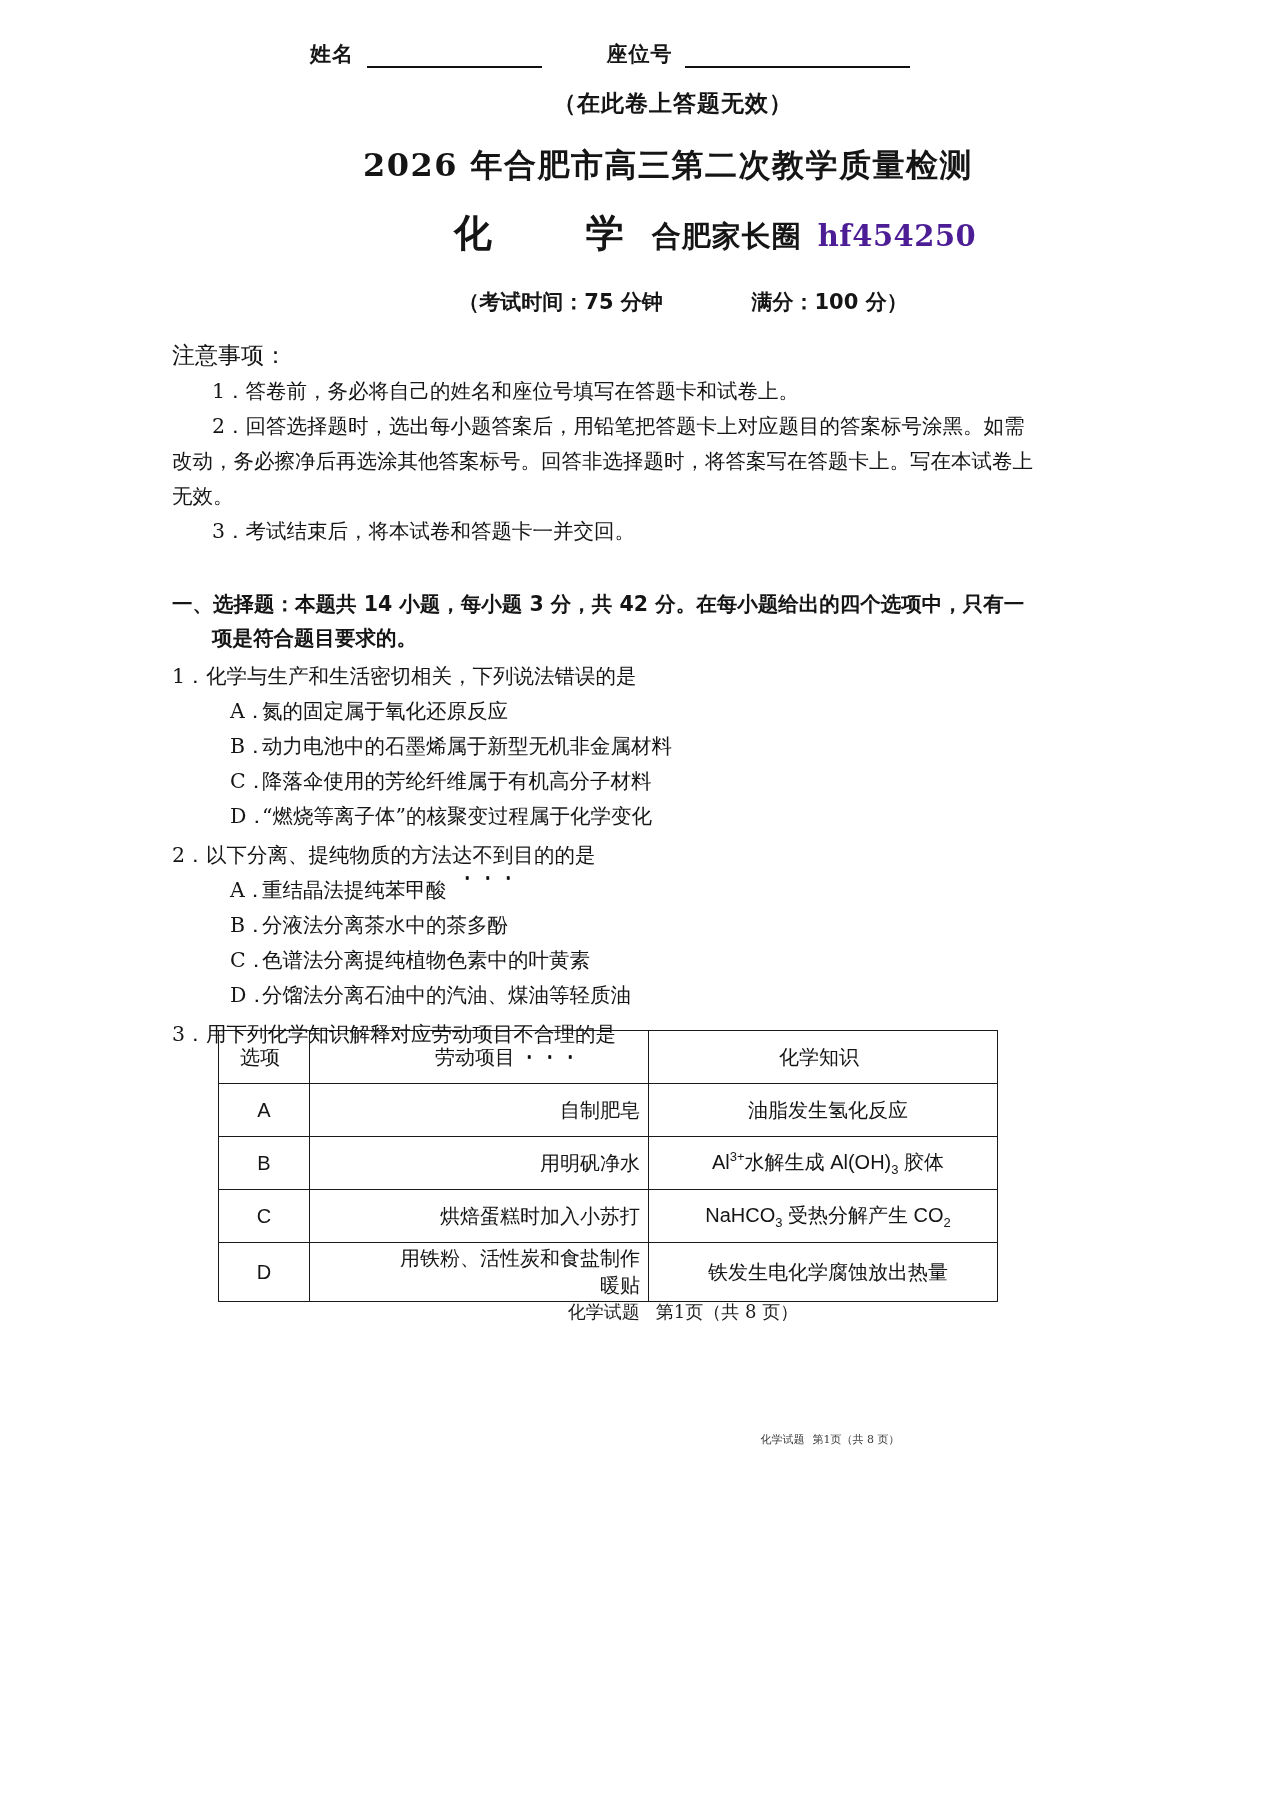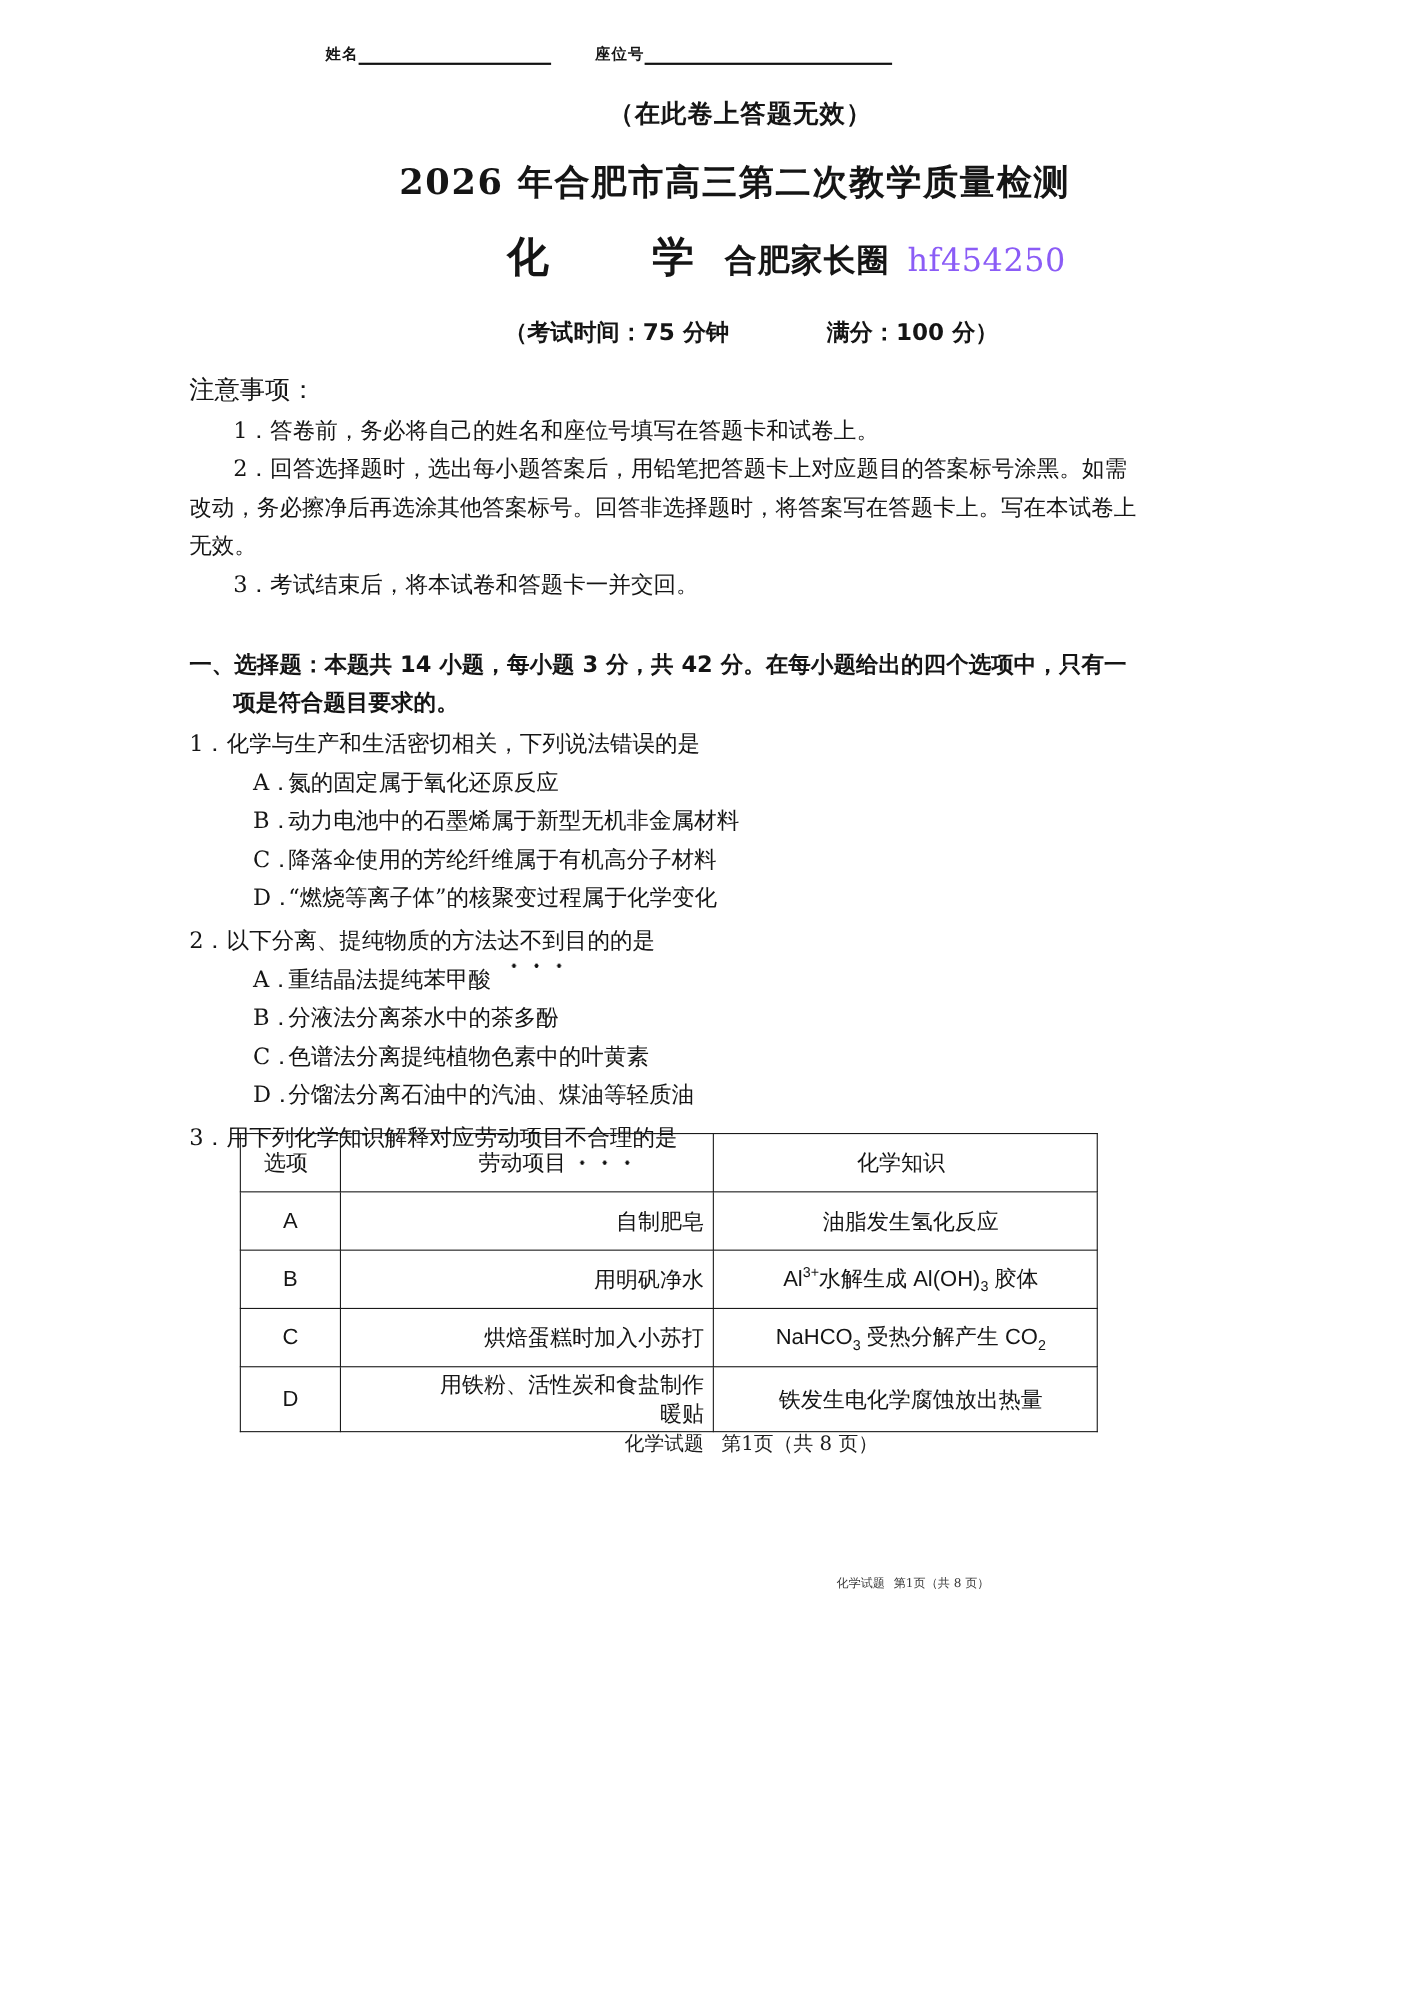--- a/index.html
+++ b/index.html
@@ -19,29 +19,30 @@
   .page {
     position: absolute;
     left: 0; top: 0;
     width: 1280px;
     height: 1810px;
   }
 
   
   .idline {
     position: absolute;
-    left: 296px;
+    left: 310px;
     top: 40px;
     width: 600px;
-    font-size: 14px;
+    font-size: 21px;
     font-family: "DejaVu Sans", "Liberation Sans", sans-serif;
     font-weight: 700;
     letter-spacing: 1px;
     display: flex;
     align-items: flex-end;
+    justify-content: space-between;
   }
   .idline .rule {
     display: inline-block;
     border-bottom: 2px solid #111;
     height: 17px;
   }
   .rule-name { width: 175px; }
   .rule-seat { width: 225px; }
   .idline .gap { width: 40px; }
 
@@ -94,23 +95,23 @@
     font-family: "DejaVu Serif", "Liberation Serif", serif;
   }
   .wm-cn {
     font-size: 29px;
     font-weight: 700;
     font-family: Liberation Serif, serif;
     letter-spacing: 1px;
   }
   .wm-id {
     font-size: 29px;
-    font-weight: 400;
+    font-weight: 700;
     margin-left: 16px;
-    color: #8b5cf6;
+    color: #4c1d95;
     font-family: "DejaVu Serif", "Liberation Serif", serif;
     letter-spacing: 0.5px;
   }
 
   
   .exam-info {
     position: absolute;
     left: 0;
     top: 288px;
     width: 1280px;

